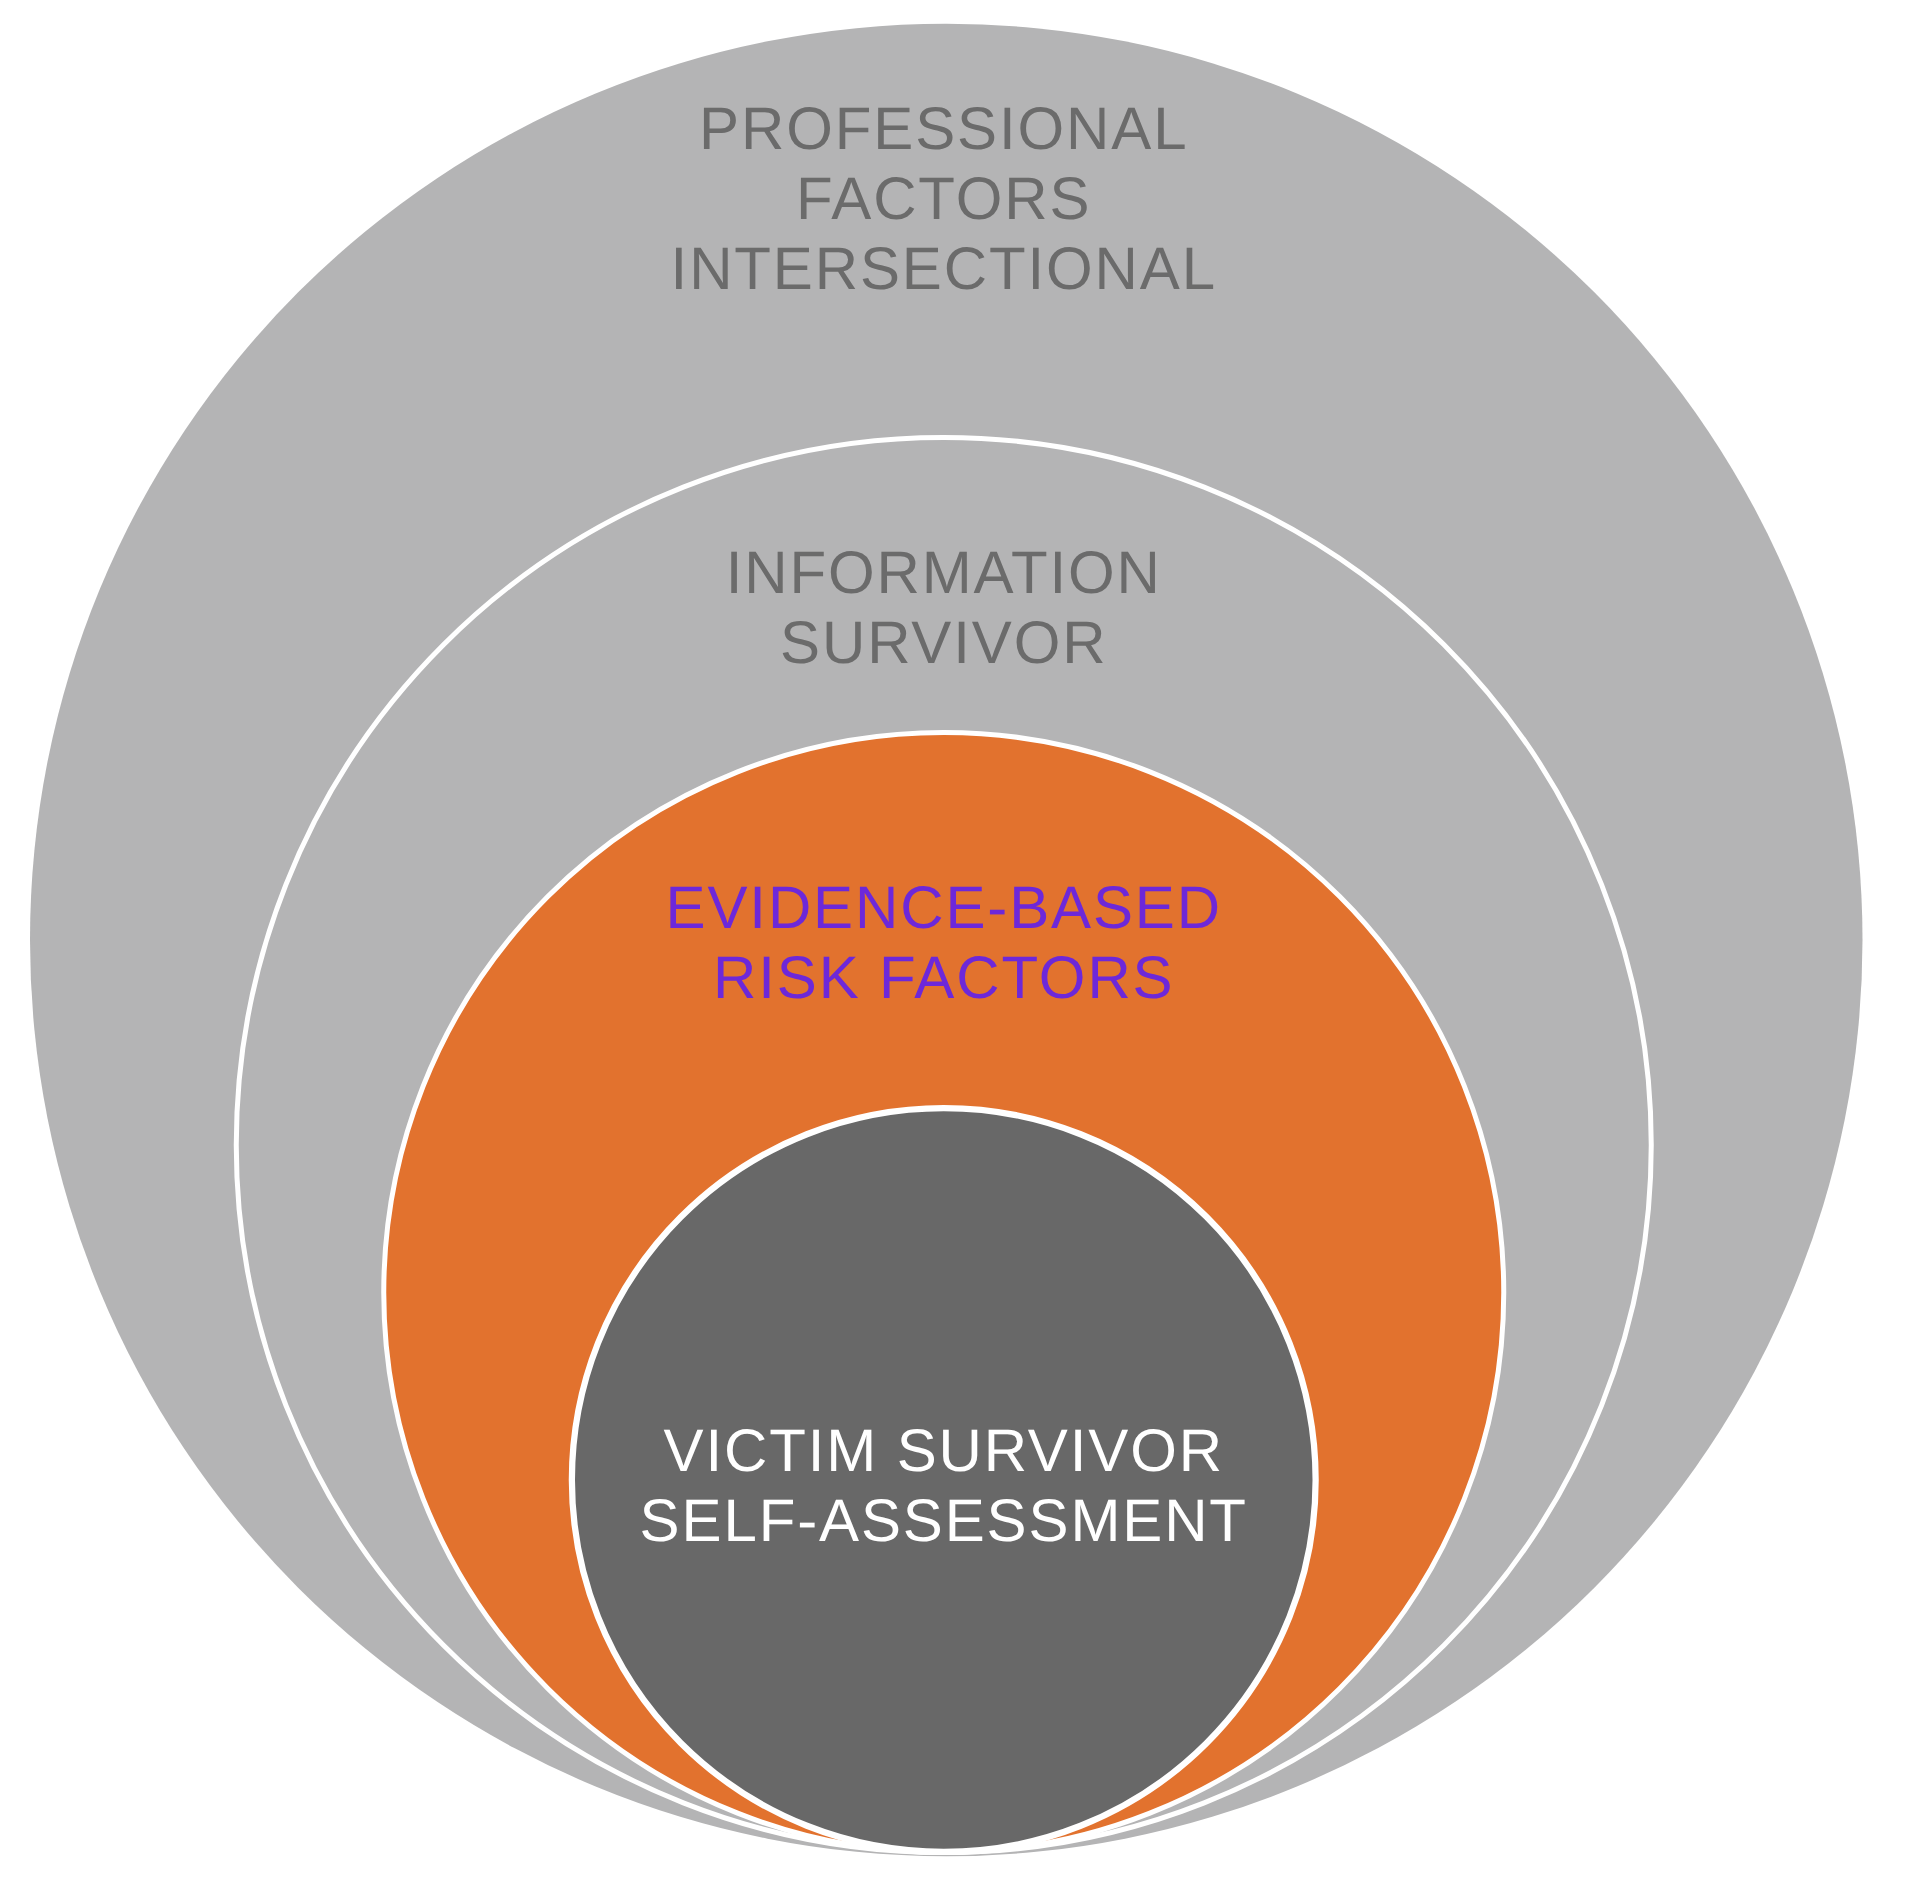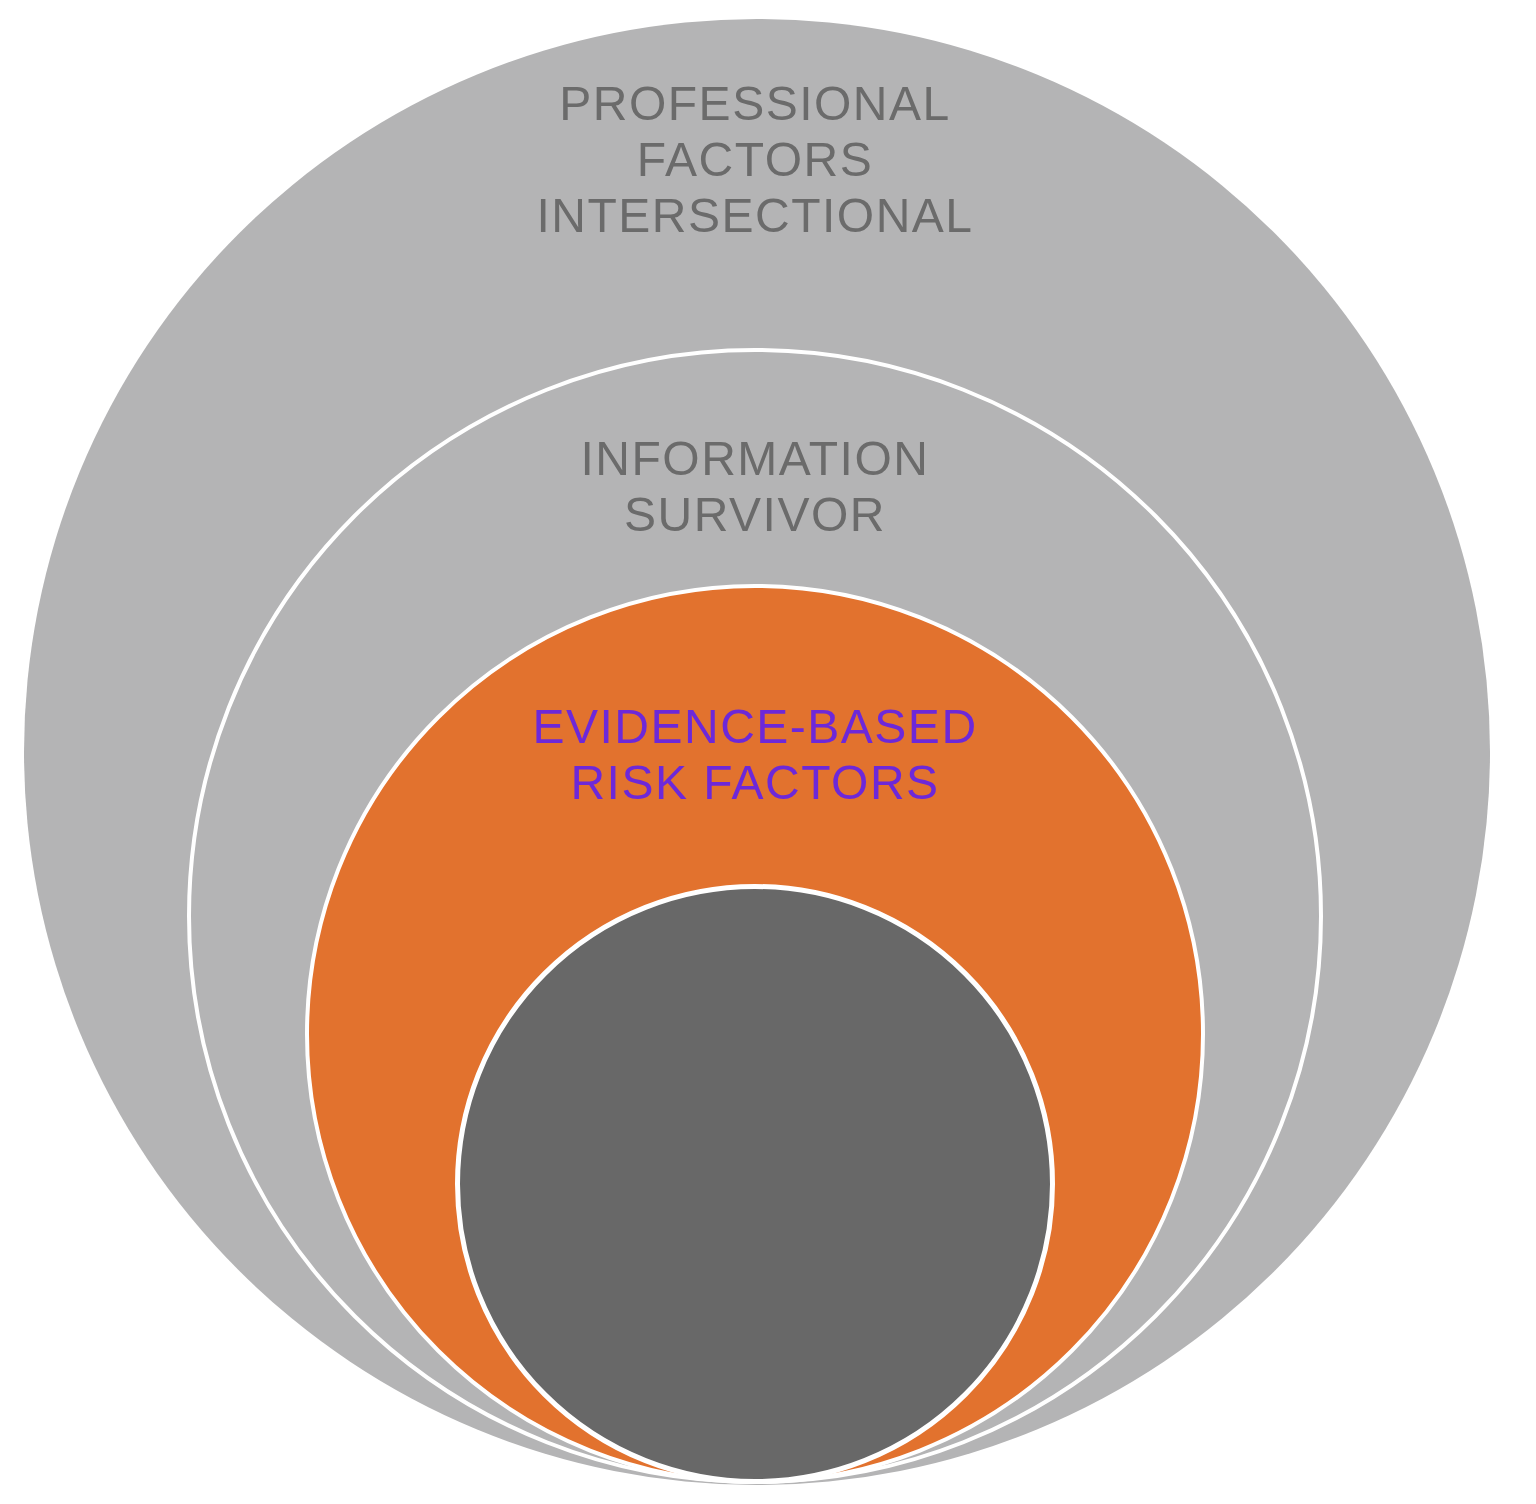--- a/index.html
+++ b/index.html
@@ -65,14 +65,18 @@
   <div class="label t2" style="color: rgb(107, 107, 107);">
     <div>INFORMATION</div>
     <div>SURVIVOR</div>
   </div>
 
   <div class="label t3" style="color: #6d28d9;">
     <div>EVIDENCE-BASED</div>
     <div>RISK FACTORS</div>
   </div>
 
+  <div class="label t4" style="color: rgb(255, 255, 255);">
+    <div>VICTIM SURVIVOR</div>
+    <div>SELF-ASSESSMENT</div>
+  </div>
 
 </div>
 
 </body></html>

